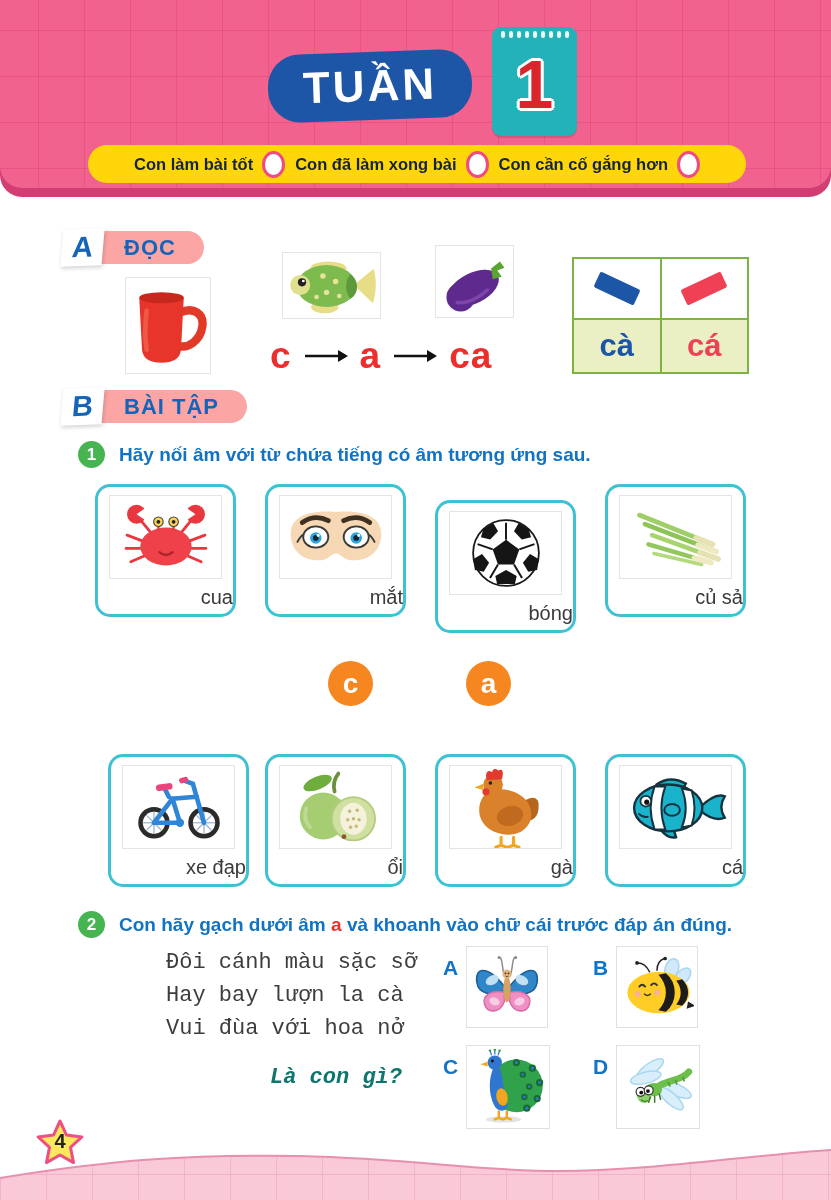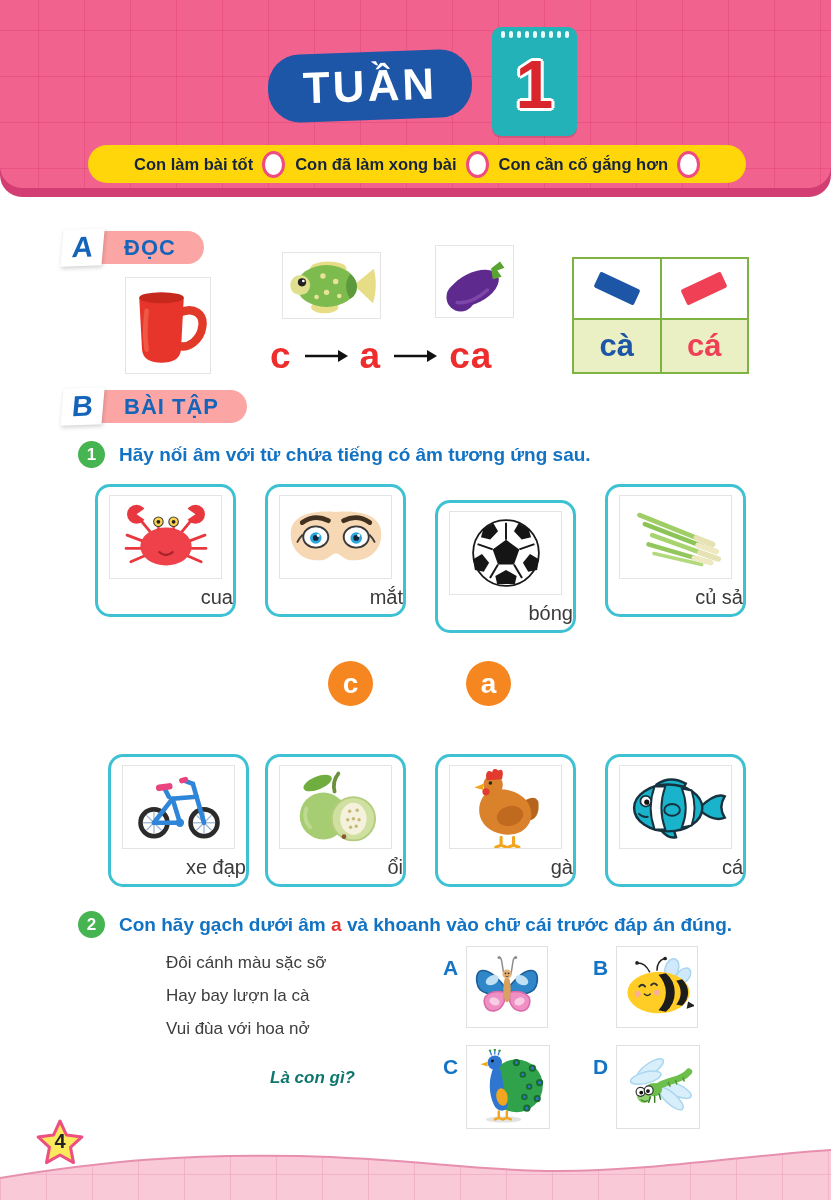--- a/index.html
+++ b/index.html
@@ -90,21 +90,21 @@
     border:3px solid #3fc1d4; border-radius:15px; }
   .card .img { position:absolute; left:11px; top:8px; width:113px; height:84px;
     border:1px solid #e4e4e4; display:flex; align-items:center; justify-content:center; overflow:hidden; }
   .card .lbl { position:absolute; left:0; bottom:5px; width:100%; text-align:right;
     font-size:20px; color:#3a3a3a; }
 
   .ltr-circle { position:absolute; width:45px; height:45px; border-radius:50%;
     background:#f6861f; color:#fff; font-size:28px; font-weight:bold;
     display:flex; align-items:center; justify-content:center; }
 
-  .poem { position:absolute; left:166px; top:946px; font-size:17px; color:#3d3d3d; line-height:33px; }
+  .poem { position:absolute; left:166px; top:946px; font-size:22px; color:#3d3d3d; line-height:33px;font-family:Liberation Mono, monospace; }
   .poem .q { font-weight:bold; font-style:italic; color:#0f766e; margin-left:104px; margin-top:16px; }
 
   .opt-letter { position:absolute; color:#1374c5; font-size:21px; font-weight:bold; }
   .opt-box { position:absolute; width:82px; height:82px; background:#fff;
     border:1px solid #e0e0e0; display:flex; align-items:center; justify-content:center; }
 
   
   .footer-wave { position:absolute; left:0; bottom:0; width:831px; height:72px; }
   .page-star { position:absolute; left:34px; top:1116px; width:52px; height:52px; z-index:5; }
   .page-star .n { position:absolute; left:0; top:14px; width:100%; text-align:center;

